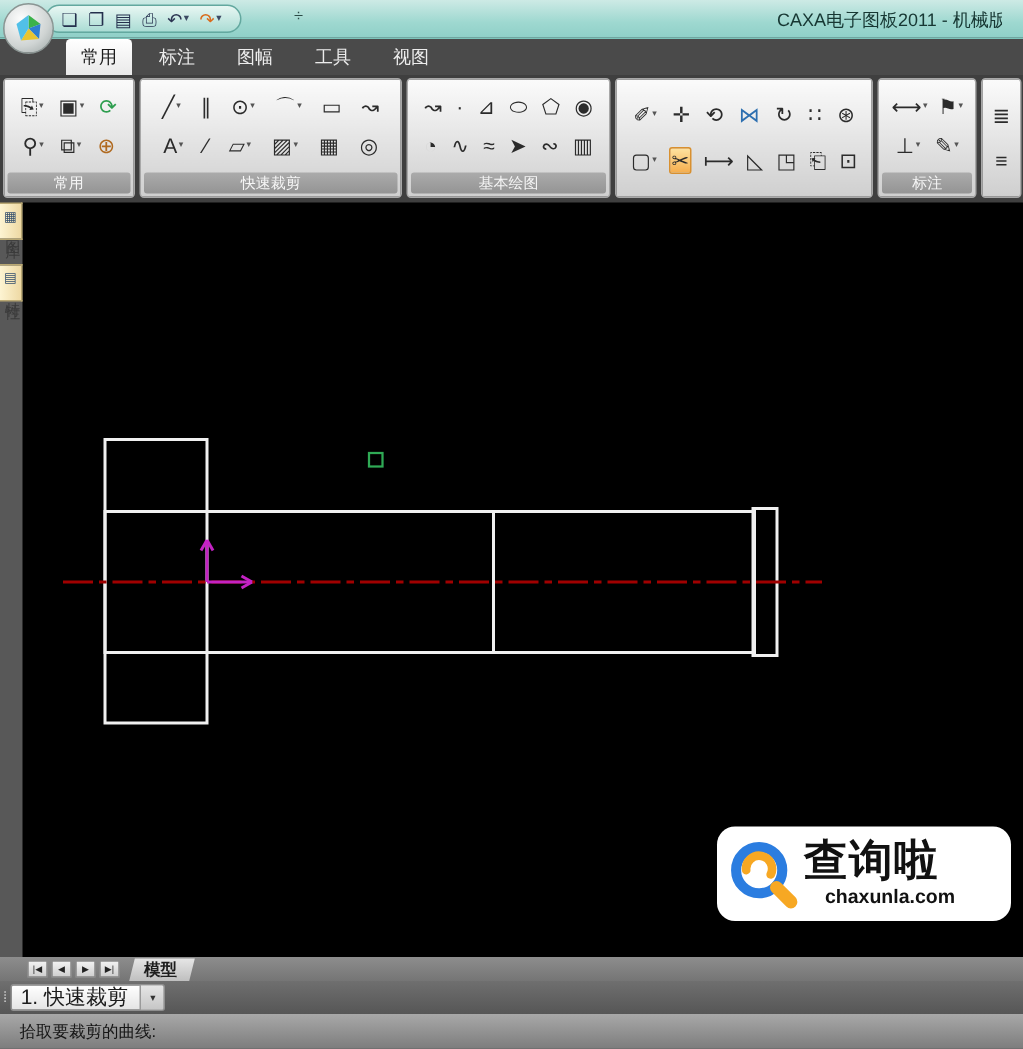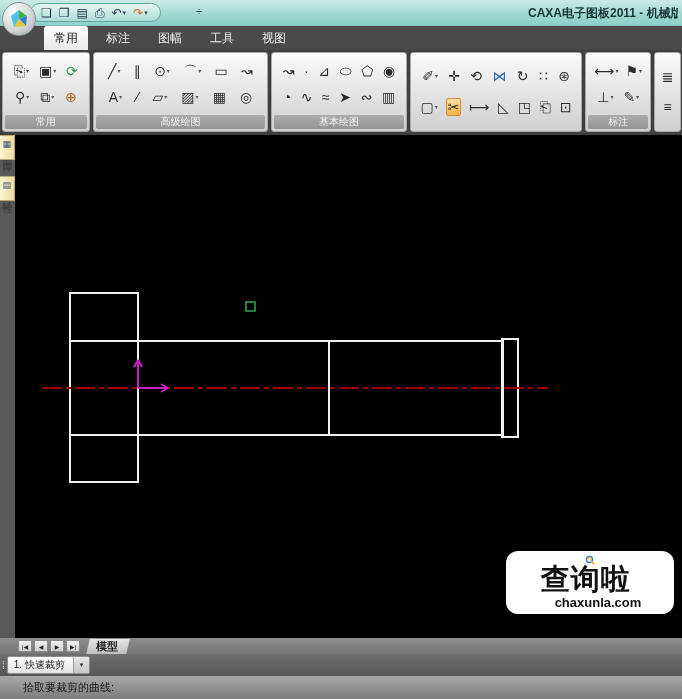--- a/index.html
+++ b/index.html
@@ -13,22 +13,22 @@
   .qa-pill { position:absolute; left:30px; top:3px; height:19px; display:flex; align-items:center;
     gap:7px; padding:0 12px 0 10px; border-radius:10px; border:1px solid #63a89f;
     background:linear-gradient(#e8f7f3,#aadcd4); }
   .qa-btn { display:inline-flex; align-items:center; gap:1px; font-size:12px; color:#24304d;
     cursor:default; line-height:1; }
   .qa-btn .dd { font-size:7px; color:#3c4a63; }
   .qa-customize { position:absolute; left:196px; top:5px; font-size:11px; color:#2b4a46; }
   .app-button { position:absolute; left:2px; top:2px; width:34px; height:34px; border-radius:50%;
     background:radial-gradient(circle at 35% 30%, #fdfdfd, #cfd4d3 60%, #9aa3a2); z-index:5;
     border:1px solid #8b9593; display:flex; align-items:center; justify-content:center; }
-  .win-title { position:absolute; right:4px; top:5px; font-size:12px; color:#173733;
-    white-space:nowrap; max-width:150px; overflow:hidden;font-weight:bold; }
+  .win-title { position:absolute; right:14px; top:5px; font-size:12px; color:#173733;
+    white-space:nowrap; max-width:150px; overflow:hidden; }
 
   
   .ribbon-tabs { height:24px; background:#4a4a4a; display:flex; align-items:flex-end;
     padding-left:44px; gap:8px; }
   .rtab { padding:4px 10px 3px; font-size:12px; color:#ececec; cursor:default; }
   .rtab.active { background:linear-gradient(#ffffff,#e9e9e9); color:#1c1c1c;
     border-radius:3px 3px 0 0; }
 
   
   .ribbon { height:85px; background:#3f3f3f; display:flex; gap:3px; padding:2px 1px 3px 2px; }
@@ -70,33 +70,33 @@
     font-size:11px; font-weight:bold; color:#1e1e1e; display:flex; align-items:center;
     transform:skewX(-14deg); cursor:default; }
   .sheet-tab span { transform:skewX(14deg); }
 
   
   .commandbar { height:22px; background:linear-gradient(#6f6f6f,#565656); display:flex;
     align-items:center; padding-left:2px; position:relative; }
   .grip { color:#cfcfcf; font-size:10px; letter-spacing:-2px; margin-right:4px; }
   .cmd-widget { display:flex; align-items:center; height:18px; background:linear-gradient(#ffffff,#e4e4e4);
     border:1px solid #8f8f8f; border-radius:2px; overflow:hidden; }
-  .cmd-value { padding:0 8px 0 6px; font-size:10px; color:#1c1c1c; white-space:nowrap; }
+  .cmd-value { padding:0 8px 0 6px; font-size:14px; color:#1c1c1c; white-space:nowrap; }
   .cmd-dd { width:16px; height:18px; background:linear-gradient(#e8e8e8,#c4c4c4);
     border-left:1px solid #9a9a9a; font-size:7px; color:#333; display:flex; align-items:center;
     justify-content:center; cursor:default; }
 
   
   .statusbar { height:23px; background:linear-gradient(#a8a8a8,#7d7d7d); display:flex;
-    align-items:center; padding-left:23px; font-size:11px; color:#161616; }
-
-  
-  .watermark { position:absolute; right:8px; bottom:24px; width:168px; height:63px;
+    align-items:center; padding-left:13px; font-size:11px; color:#161616; }
+
+  
+  .watermark { position:absolute; right:8px; bottom:24px; width:196px; height:63px;
     background:#fff; border-radius:12px; display:flex; align-items:center; padding:4px 6px;
-    box-shadow:0 0 4px rgba(0,0,0,.5);flex-direction:column; }
+    box-shadow:0 0 4px rgba(0,0,0,.5); }
   .wm-text { display:flex; flex-direction:column; align-items:flex-start; margin-left:2px; }
   .wm-title { font-size:29px; font-weight:bold; color:#111; line-height:1;
     font-family:"Liberation Serif", serif; letter-spacing:1px; }
   .wm-domain { font-size:13px; font-weight:bold; color:#111; margin-top:1px; margin-left:14px; }
 </style>
 </head>
 <body>
 
 <div class="window">
 
@@ -218,21 +218,21 @@
               <span class="dd">▾</span>
             </span>
             <span class="ribtn">
               <span>▦</span>
             </span>
             <span class="ribtn">
               <span>◎</span>
             </span>
           </div>
         </div>
-        <div class="rlabel">高级绘图</div>
+        <div class="rlabel">快速裁剪</div>
       </div>
       <div class="rgroup">
         <div class="rrows">
           <div class="rrow">
             <span class="ribtn">
               <span>↝</span>
             </span>
             <span class="ribtn">
               <span>·</span>
             </span>

